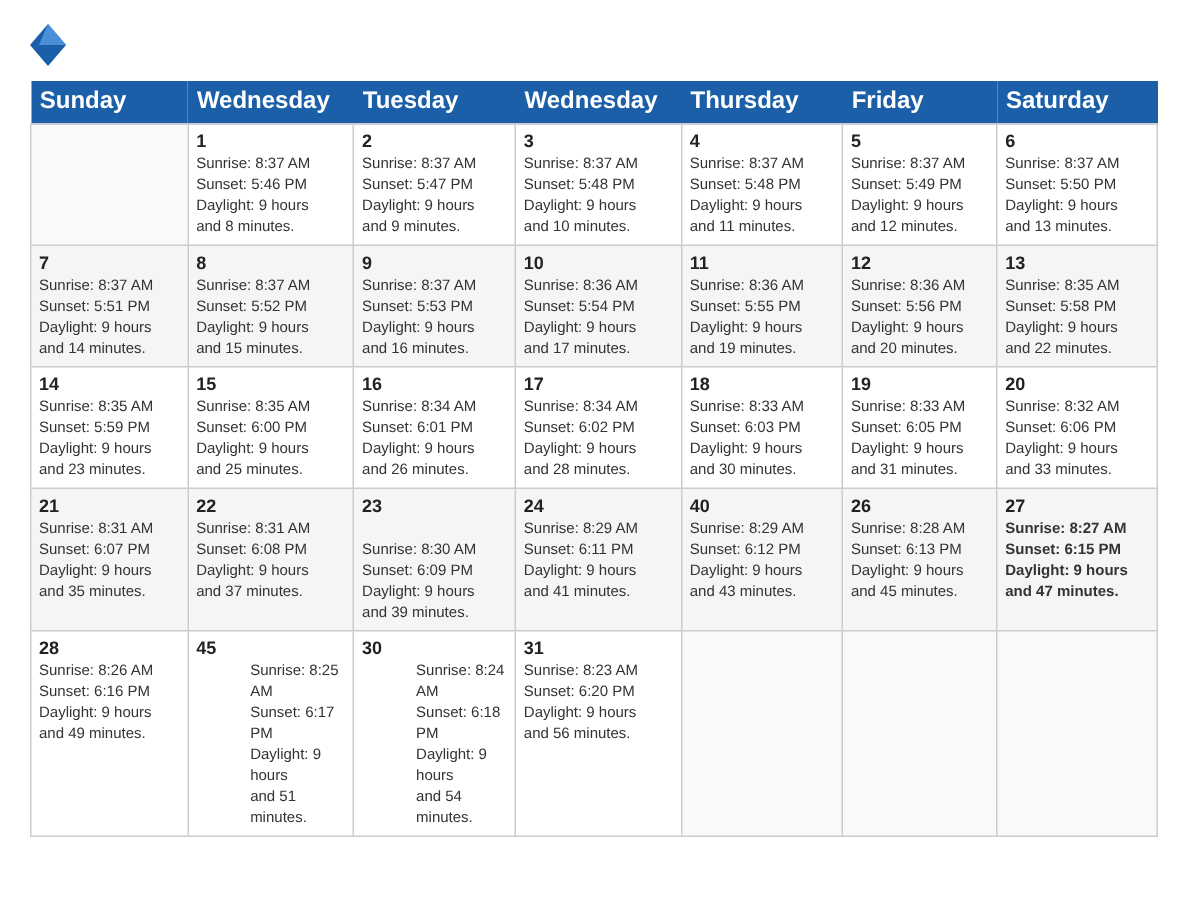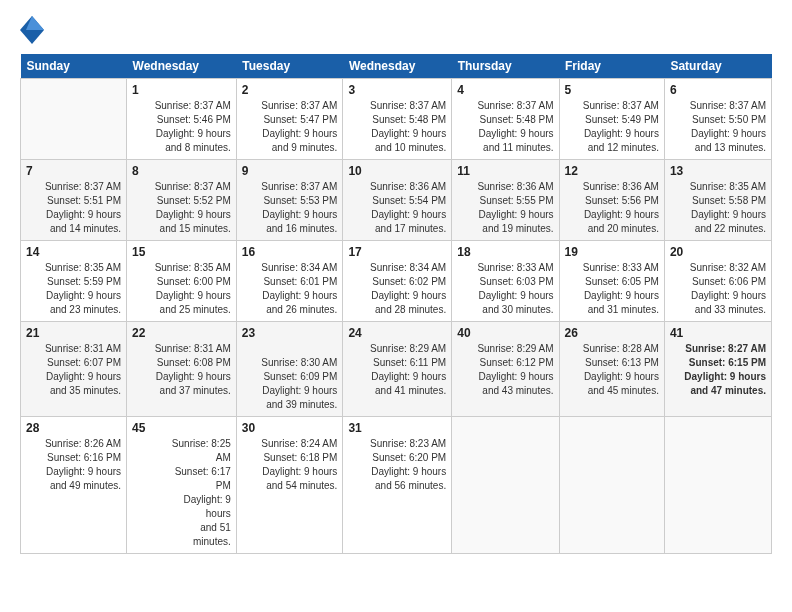--- a/index.html
+++ b/index.html
@@ -56,21 +56,21 @@
     table {
       width: 100%;
       border-collapse: collapse;
       font-size: 11px;
     }
     thead tr th {
       background: #1a5fa8;
       color: #fff;
       padding: 5px 6px;
       text-align: left;
-      font-size: 12px;
+      font-size: 16px;
       font-weight: bold;
     }
     tbody tr td {
       border: 1px solid #ccc;
       padding: 4px 5px;
       vertical-align: top;
       width: 113px;
       min-height: 70px;
       background: #fff;
     }
@@ -81,21 +81,20 @@
       font-weight: bold;
       font-size: 12px;
       color: #222;
       display: block;
       margin-bottom: 2px;
     }
     .day-info {
       font-size: 10px;
       color: #333;
       line-height: 1.4;
-      text-align: right;
     }
     td.empty {
       background: #f9f9f9;
     }
   </style>
 </head>
 <body>
 
 <div class="page">
   <div class="header">
@@ -312,21 +311,21 @@
 and 43 minutes.</div>
           </td>
           <td>
             <span class="day-number">26</span>
             <div class="day-info" style="white-space: pre-line;">Sunrise: 8:28 AM
 Sunset: 6:13 PM
 Daylight: 9 hours
 and 45 minutes.</div>
           </td>
           <td>
-            <span class="day-number">41</span>
+            <span class="day-number">27</span>
             <div class="day-info" style="white-space: pre-line; font-weight: bold;">Sunrise: 8:27 AM
 Sunset: 6:15 PM
 Daylight: 9 hours
 and 47 minutes.</div>
           </td>
         </tr>
         <tr>
           <td>
             <span class="day-number">28</span>
             <div class="day-info" style="white-space: pre-line;">Sunrise: 8:26 AM
@@ -336,21 +335,21 @@
           </td>
           <td>
             <span class="day-number">45</span>
             <div class="day-info" style="white-space: pre-line; margin-left: 36px;">Sunrise: 8:25 AM
 Sunset: 6:17 PM
 Daylight: 9 hours
 and 51 minutes.</div>
           </td>
           <td>
             <span class="day-number">30</span>
-            <div class="day-info" style="white-space: pre-line;">Sunrise: 8:24 AM
+            <div class="day-info" style="white-space: pre-line; margin-left: 36px;">Sunrise: 8:24 AM
 Sunset: 6:18 PM
 Daylight: 9 hours
 and 54 minutes.</div>
           </td>
           <td>
             <span class="day-number">31</span>
             <div class="day-info" style="white-space: pre-line;">Sunrise: 8:23 AM
 Sunset: 6:20 PM
 Daylight: 9 hours
 and 56 minutes.</div>

